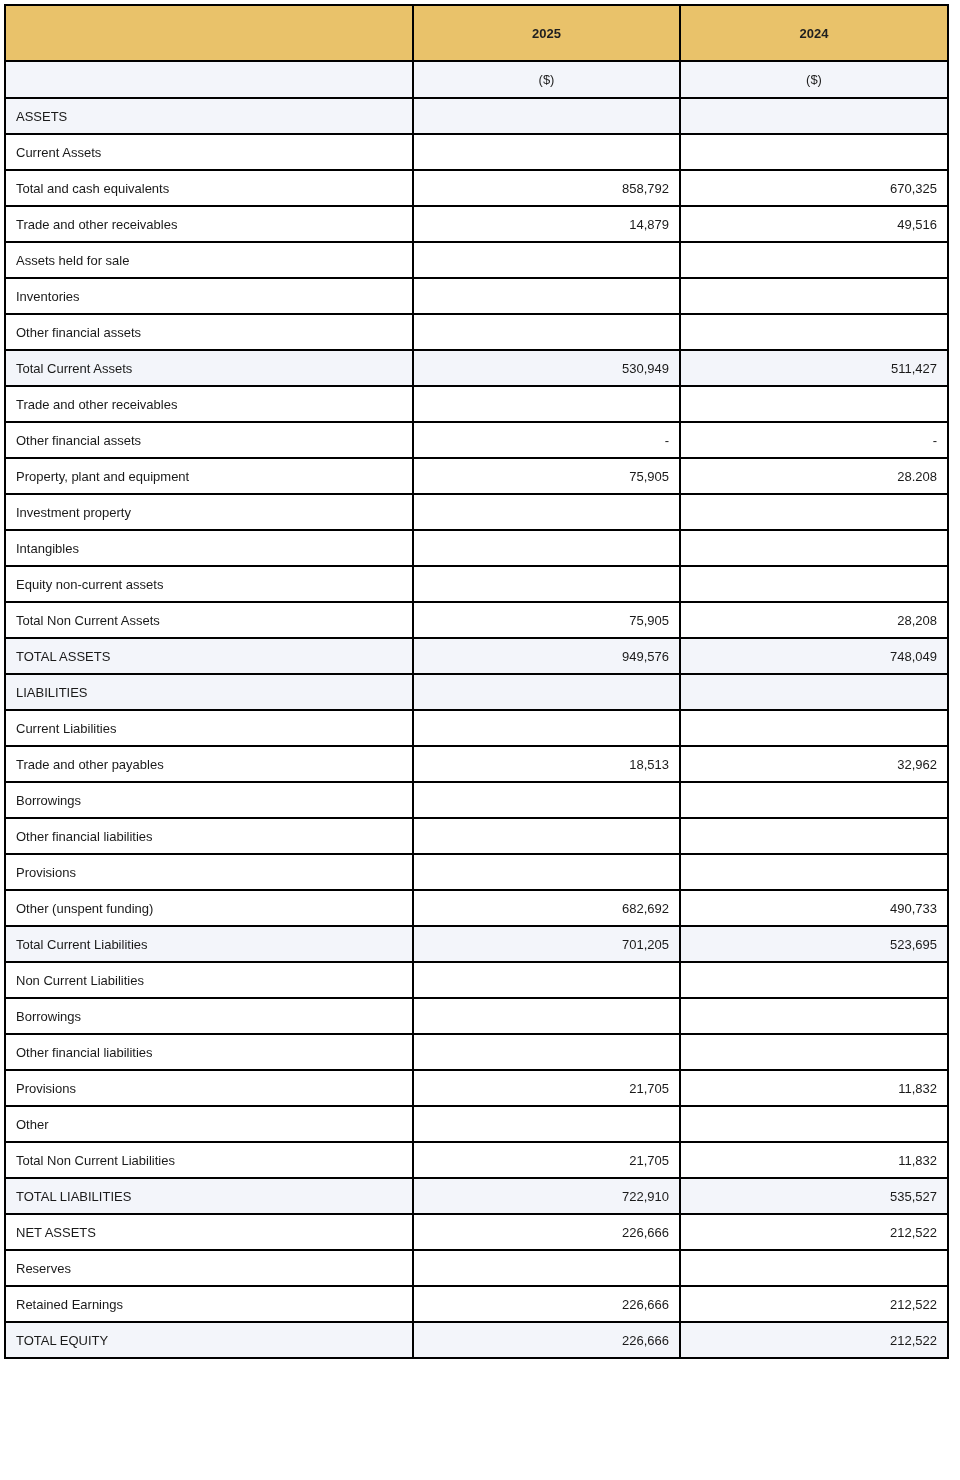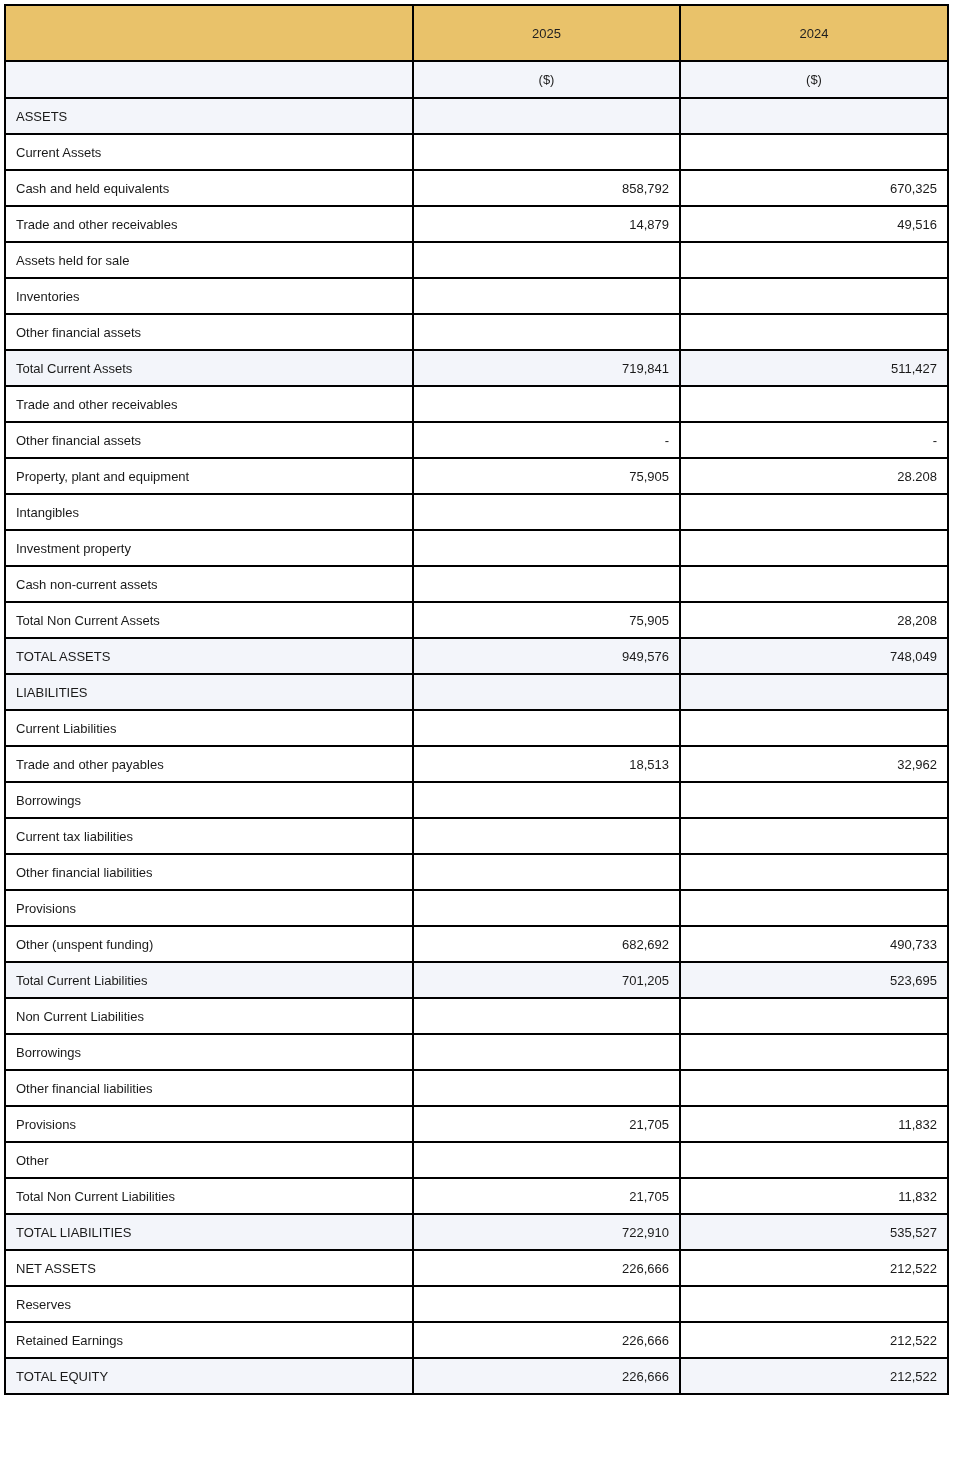--- a/index.html
+++ b/index.html
@@ -45,21 +45,21 @@
     color: #1a1a1a;
     background: #ffffff;
     white-space: nowrap;
     overflow: hidden;
   }
 
   
   tr.hdr-year td {
     background: #e9c26a;
     text-align: center;
-    font-weight: normal;
+    font-weight: bold;
     font-size: 13px;
     height: 56px;
     color: #1f1f1f;
   }
   tr.hdr-unit td {
     background: #f3f5fa;
     text-align: center;
     font-weight: normal;
     font-size: 13px;
     height: 37px;
@@ -105,21 +105,21 @@
           <td class="lbl b">ASSETS</td>
           <td class="num"></td>
           <td class="num"></td>
         </tr>
         <tr>
           <td class="lbl b">Current Assets</td>
           <td class="num"></td>
           <td class="num"></td>
         </tr>
         <tr>
-          <td class="lbl">Cash and held equivalents</td>
+          <td class="lbl">Total and cash equivalents</td>
           <td class="num">858,792</td>
           <td class="num">670,325</td>
         </tr>
         <tr>
           <td class="lbl">Trade and other receivables</td>
           <td class="num">14,879</td>
           <td class="num">49,516</td>
         </tr>
         <tr>
           <td class="lbl">Assets held for sale</td>
@@ -131,50 +131,50 @@
           <td class="num"></td>
           <td class="num"></td>
         </tr>
         <tr>
           <td class="lbl">Other financial assets</td>
           <td class="num"></td>
           <td class="num"></td>
         </tr>
         <tr class="shade">
           <td class="lbl b">Total Current Assets</td>
-          <td class="num b">719,841</td>
+          <td class="num b">530,949</td>
           <td class="num b">511,427</td>
         </tr>
         <tr>
           <td class="lbl">Trade and other receivables</td>
           <td class="num"></td>
           <td class="num"></td>
         </tr>
         <tr>
           <td class="lbl">Other financial assets</td>
           <td class="num">-</td>
           <td class="num">-</td>
         </tr>
         <tr>
           <td class="lbl">Property, plant and equipment</td>
           <td class="num">75,905</td>
           <td class="num">28.208</td>
         </tr>
         <tr>
+          <td class="lbl">Investment property</td>
+          <td class="num"></td>
+          <td class="num"></td>
+        </tr>
+        <tr>
           <td class="lbl">Intangibles</td>
           <td class="num"></td>
           <td class="num"></td>
         </tr>
         <tr>
-          <td class="lbl">Investment property</td>
-          <td class="num"></td>
-          <td class="num"></td>
-        </tr>
-        <tr>
-          <td class="lbl">Cash non-current assets</td>
+          <td class="lbl">Equity non-current assets</td>
           <td class="num"></td>
           <td class="num"></td>
         </tr>
         <tr>
           <td class="lbl b">Total Non Current Assets</td>
           <td class="num">75,905</td>
           <td class="num">28,208</td>
         </tr>
         <tr class="shade">
           <td class="lbl b">TOTAL ASSETS</td>
@@ -195,25 +195,20 @@
           <td class="lbl">Trade and other payables</td>
           <td class="num">18,513</td>
           <td class="num">32,962</td>
         </tr>
         <tr>
           <td class="lbl">Borrowings</td>
           <td class="num"></td>
           <td class="num"></td>
         </tr>
         <tr>
-          <td class="lbl">Current tax liabilities</td>
-          <td class="num"></td>
-          <td class="num"></td>
-        </tr>
-        <tr>
           <td class="lbl">Other financial liabilities</td>
           <td class="num"></td>
           <td class="num"></td>
         </tr>
         <tr>
           <td class="lbl">Provisions</td>
           <td class="num"></td>
           <td class="num"></td>
         </tr>
         <tr>

